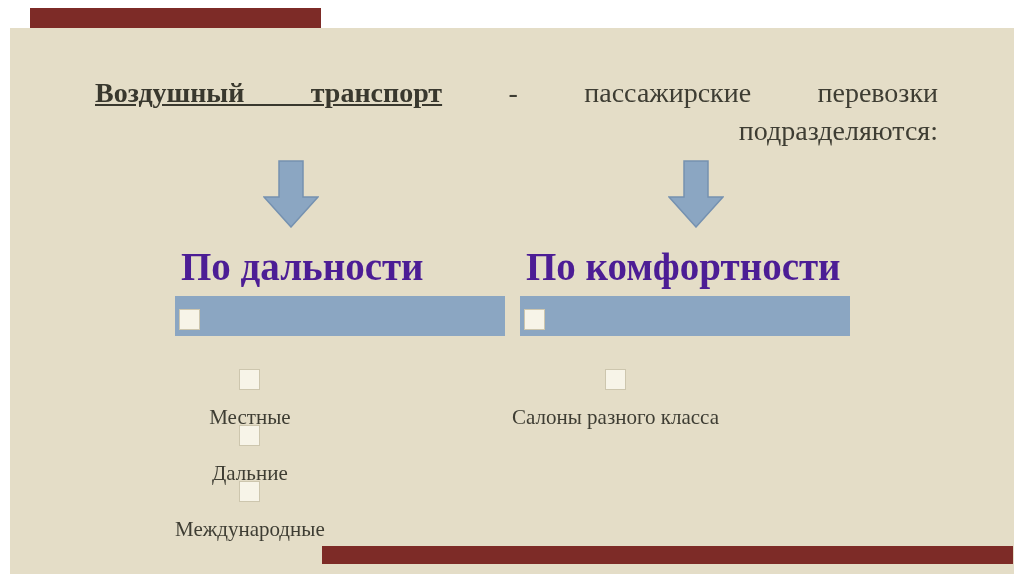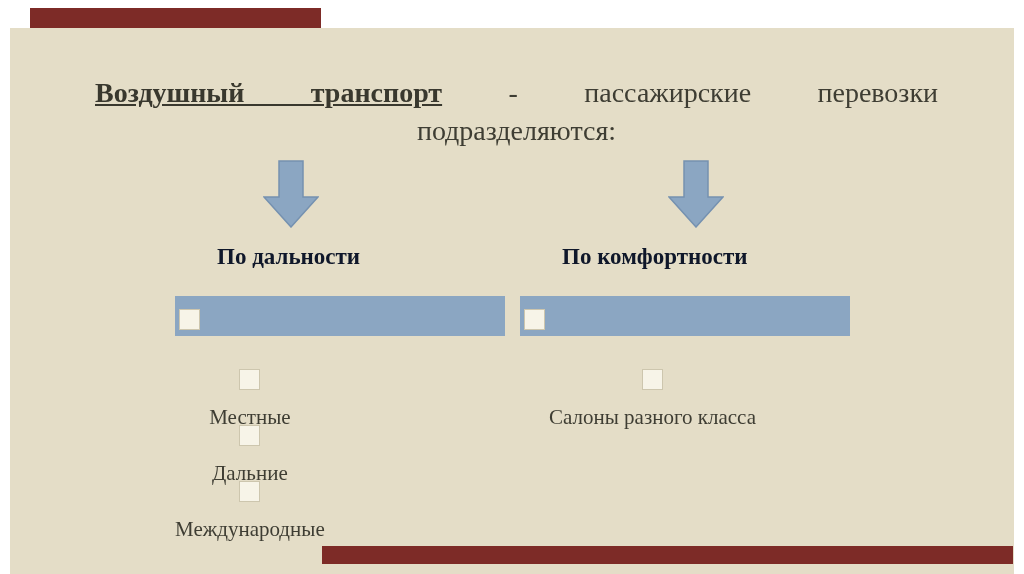--- a/index.html
+++ b/index.html
@@ -24,47 +24,46 @@
     position:absolute; left:10px; top:28px; width:1004px; height:550px;
     background:#e4ddc7;
   }
 
   .title {
     position:absolute; left:85px; top:46px; width:843px;
     font-size:28px; line-height:1.36; color:#3e3d33;
   }
   .title-line1 { text-align:justify; text-align-last:justify; }
   .title-lead { font-weight:bold; text-decoration:underline; color:#39382e; }
-  .title-line2 { text-align:center; }
+  .title-line2 { text-align:right; }
 
   .arrow { position:absolute; width:56px; height:68px; }
 
   .heading {
     position:absolute; top:216px;
-    font-size:23px; font-weight:bold; color:#0f172a;
+    font-size:39px; font-weight:bold; color:#4c1d95;
     white-space:nowrap;
-    margin-left:36px;
   }
   .heading-1 { left:171px; }
   .heading-2 { left:516px; }
 
   .bar {
     position:absolute; top:268px; width:330px; height:40px;
     background:#8ba6c2;
   }
   .bar-1 { left:165px; }
   .bar-2 { left:510px; }
   .bar .sq {
     position:absolute; left:4px; top:13px; width:21px; height:21px;
     background:#f7f4e8; border:1px solid #cdc6ae;
   }
 
   .list { position:absolute; top:341px; }
   .list-1 { left:165px; }
-  .list-2 { left:539px; }
+  .list-2 { left:502px; }
   .row {
     display:flex; align-items:center; gap:15px;
     height:22px; margin-bottom:34px;flex-direction:column;
   }
   .bullet {
     width:21px; height:21px; flex:none;
     background:#f7f4e8; border:1px solid #cdc6ae;
   }
   .item-label { font-size:21px; color:#3e3d33; white-space:nowrap; }
 </style>

